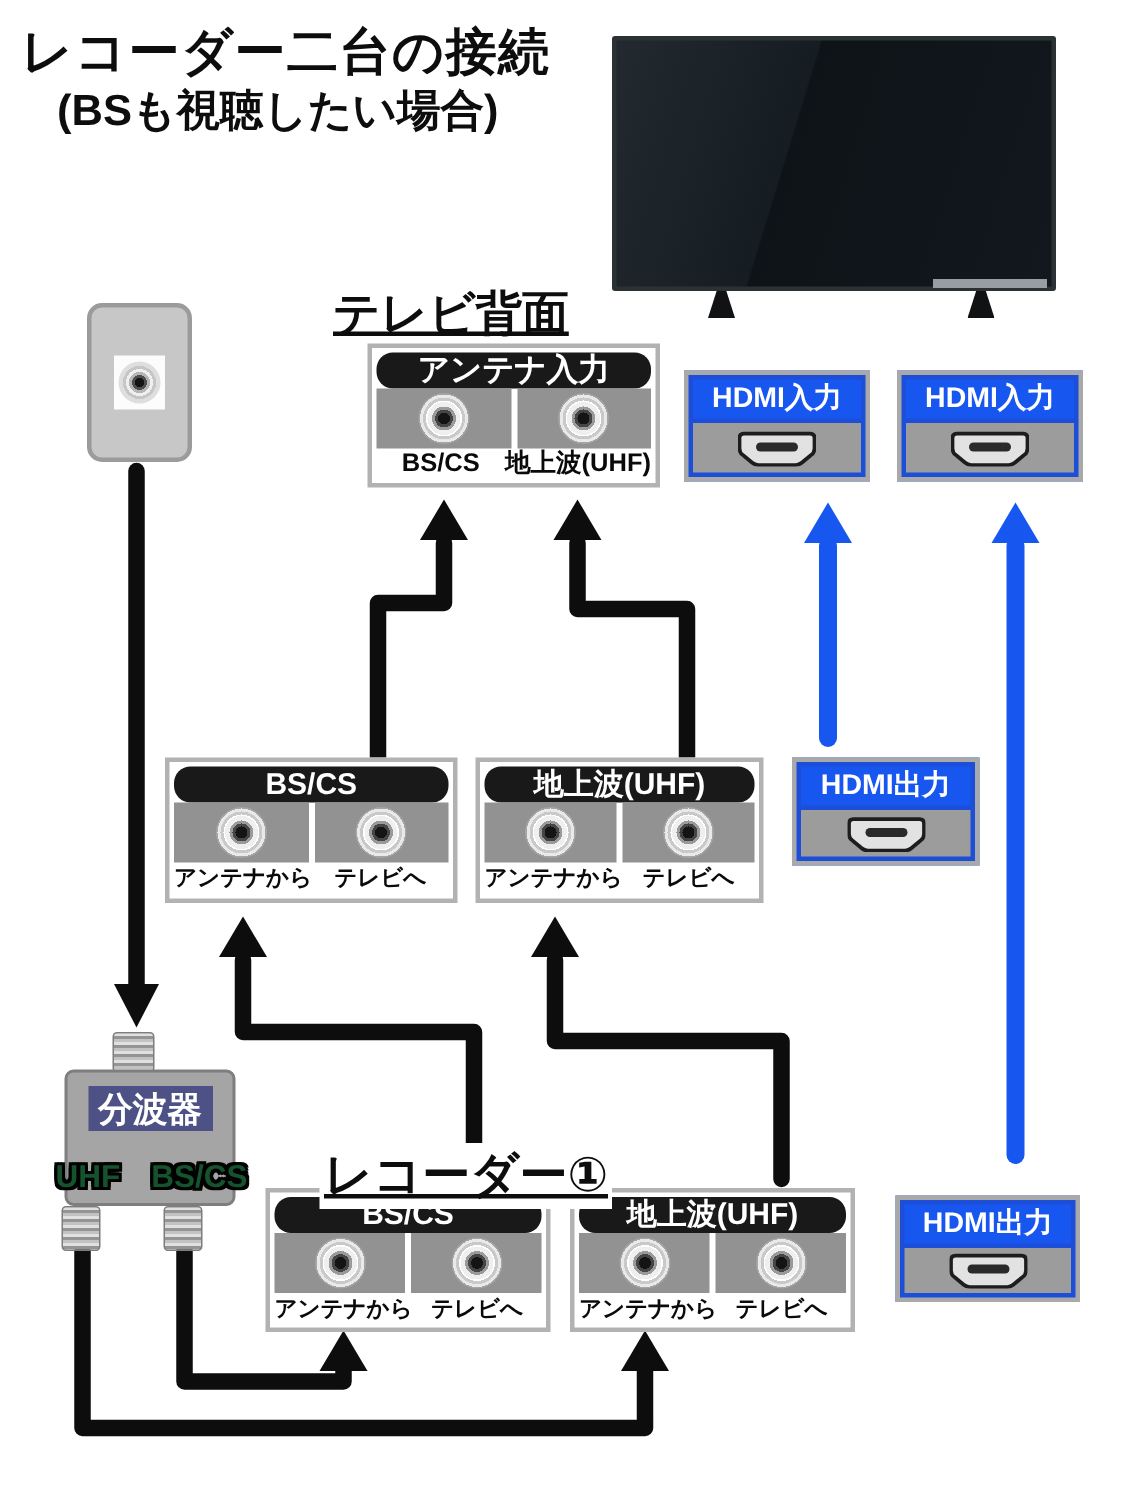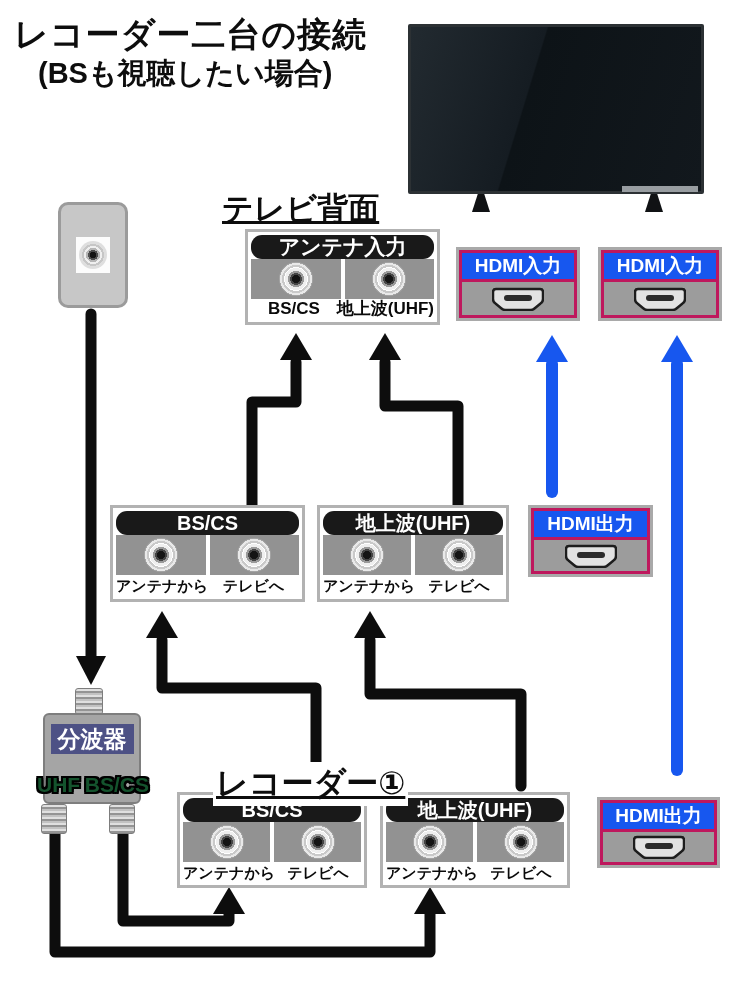--- a/index.html
+++ b/index.html
@@ -33,33 +33,33 @@
   .ant .phead{height:24px;line-height:24px;font-size:21px;}
   .ant .cell{height:40px;}
   .ant .plabel{height:20px;line-height:20px;font-size:17px;}
 
   .coax{width:34px;height:34px;border-radius:50%;
     background:radial-gradient(circle,#141414 0 4px,#454545 4px 6px,#9a9a9a 6px 8px,#efefef 8px 11px,#ffffff 11px 12px,#c9c9c9 12px 14px,#e9e9e9 14px 16px,#a5a5a5 16px 17px);}
   .coax-sm{width:28px;height:28px;border-radius:50%;
     background:radial-gradient(circle,#141414 0 3px,#4e4e4e 3px 5px,#b5b5b5 5px 7px,#efefef 7px 9px,#c6c6c6 9px 11px,#dedede 11px 14px);}
 
   
-  .hdmi{background:#be185d;border:3px solid #a9a9a9;padding:3px;z-index:2;width:124px;height:74px;}
+  .hdmi{background:#1d4ed8;border:3px solid #a9a9a9;padding:3px;z-index:2;width:124px;height:74px;}
   .hdmi-h{background:var(--hdmi-blue,#1757ef);color:#fff;font-weight:bold;font-size:19px;text-align:center;height:26px;line-height:26px;}
   .hdmi-b{margin-top:3px;background:#9c9c9c;height:33px;display:flex;align-items:center;justify-content:center;}
 
   
   .wall-outlet{left:58px;top:202px;width:70px;height:106px;background:#c7c7c7;border:3px solid #9b9b9b;border-radius:10px;
                display:flex;align-items:center;justify-content:center;z-index:2;}
   .wall-sq{width:34px;height:36px;background:#fcfcfc;display:flex;align-items:center;justify-content:center;}
 
   
   .thread{background:repeating-linear-gradient(180deg,#e0e0e0 0 2px,#949494 2px 4px,#c2c2c2 4px 6px);
           border:1px solid #7d7d7d;border-radius:3px;z-index:2;}
-  .split-body{left:43px;top:713px;width:98px;height:91px;background:#a5a5a5;border:2px solid #7e7e7e;border-radius:6px;z-index:2;}
+  .split-body{left:43px;top:713px;width:114px;height:91px;background:#a5a5a5;border:2px solid #7e7e7e;border-radius:6px;z-index:2;}
   .split-badge{display:block;margin:9px auto 0;width:max-content;padding:0 7px;background:var(--splitter-badge-bg,#4d5185);
                color:#fff;font-size:23px;font-weight:bold;line-height:30px;}
   .split-outs{position:absolute;left:-8px;right:-10px;bottom:5px;display:flex;justify-content:space-between;
               color:#14532d;font-weight:bold;font-size:21px;
               text-shadow:-2px -2px 0 #000,2px -2px 0 #000,-2px 2px 0 #000,2px 2px 0 #000,0 -2px 0 #000,0 2px 0 #000,-2px 0 0 #000,2px 0 0 #000;}
 
   
   #cables{position:absolute;left:0;top:0;z-index:1;}
   .cable{fill:none;stroke:var(--cable-black,#0d0d0d);stroke-width:11;stroke-linecap:round;stroke-linejoin:round;}
   .ahead{fill:var(--cable-black,#0d0d0d);}

